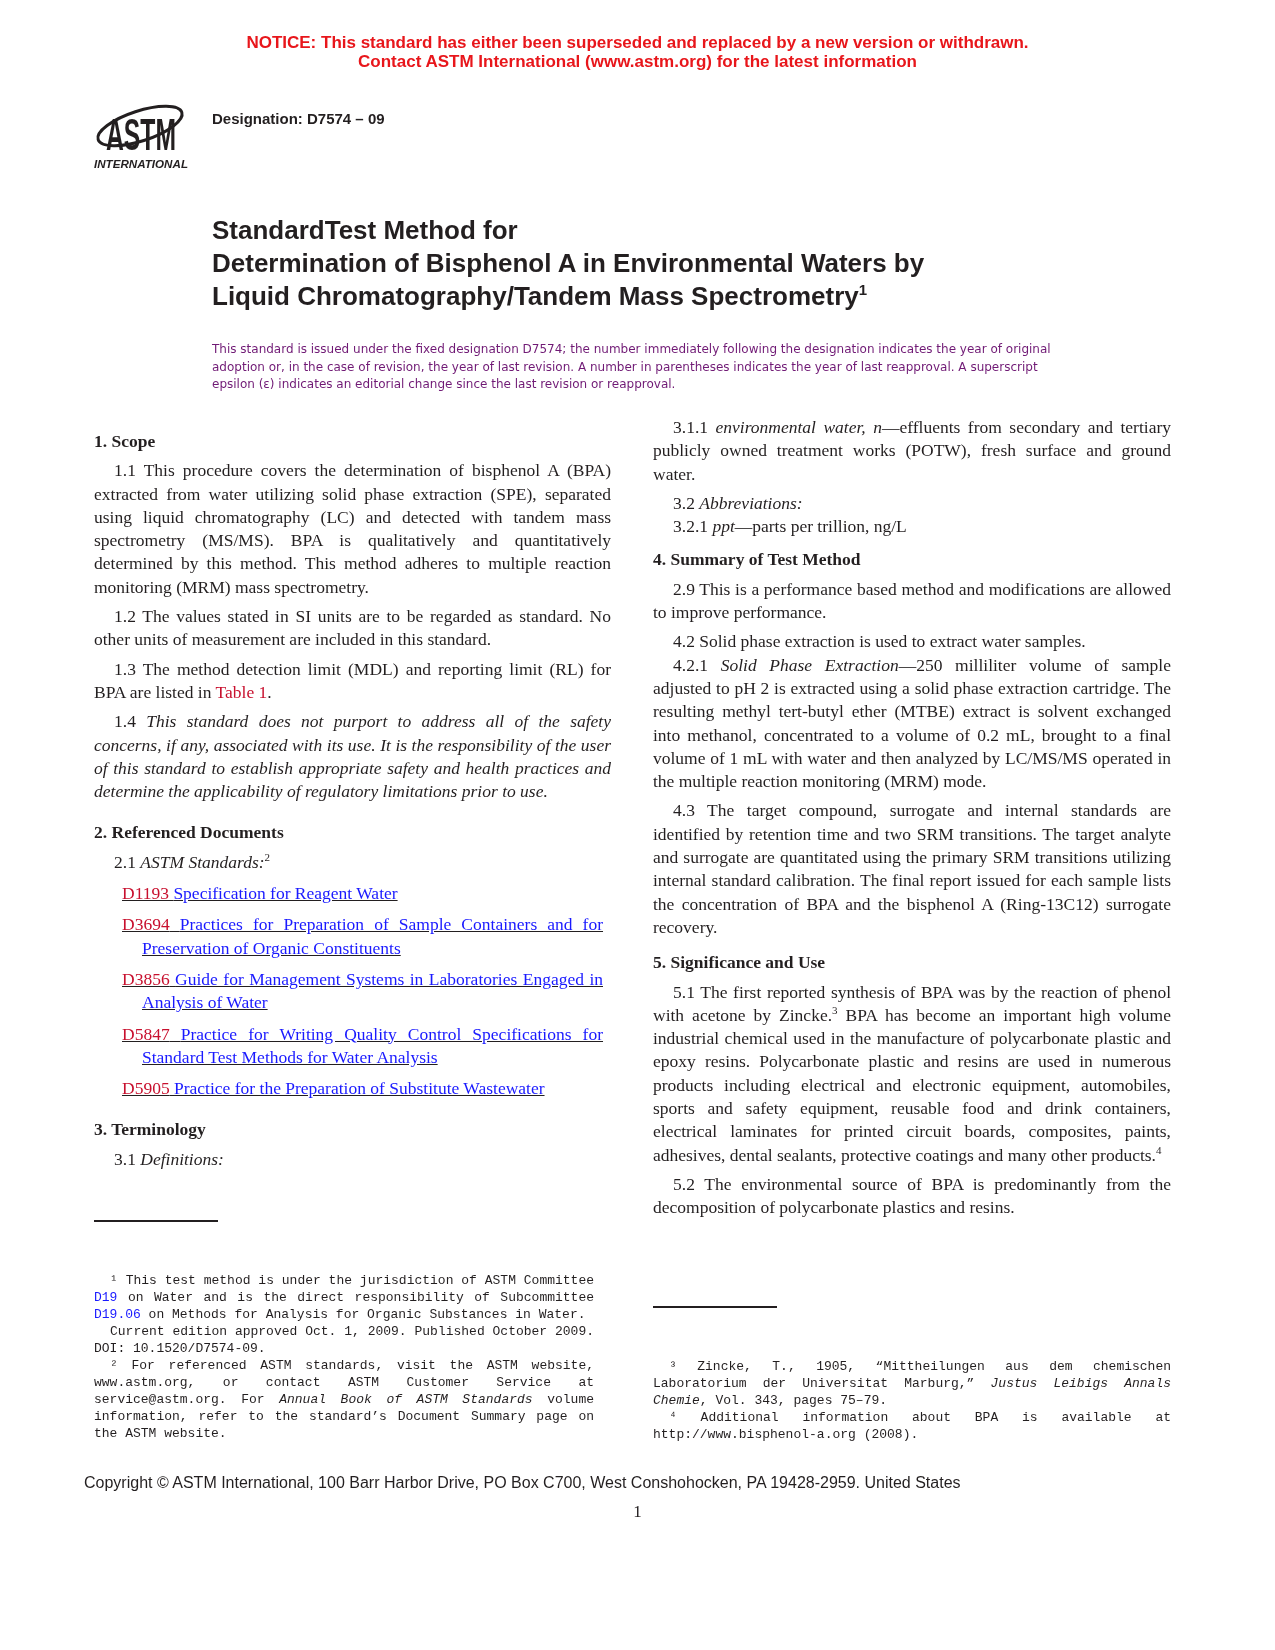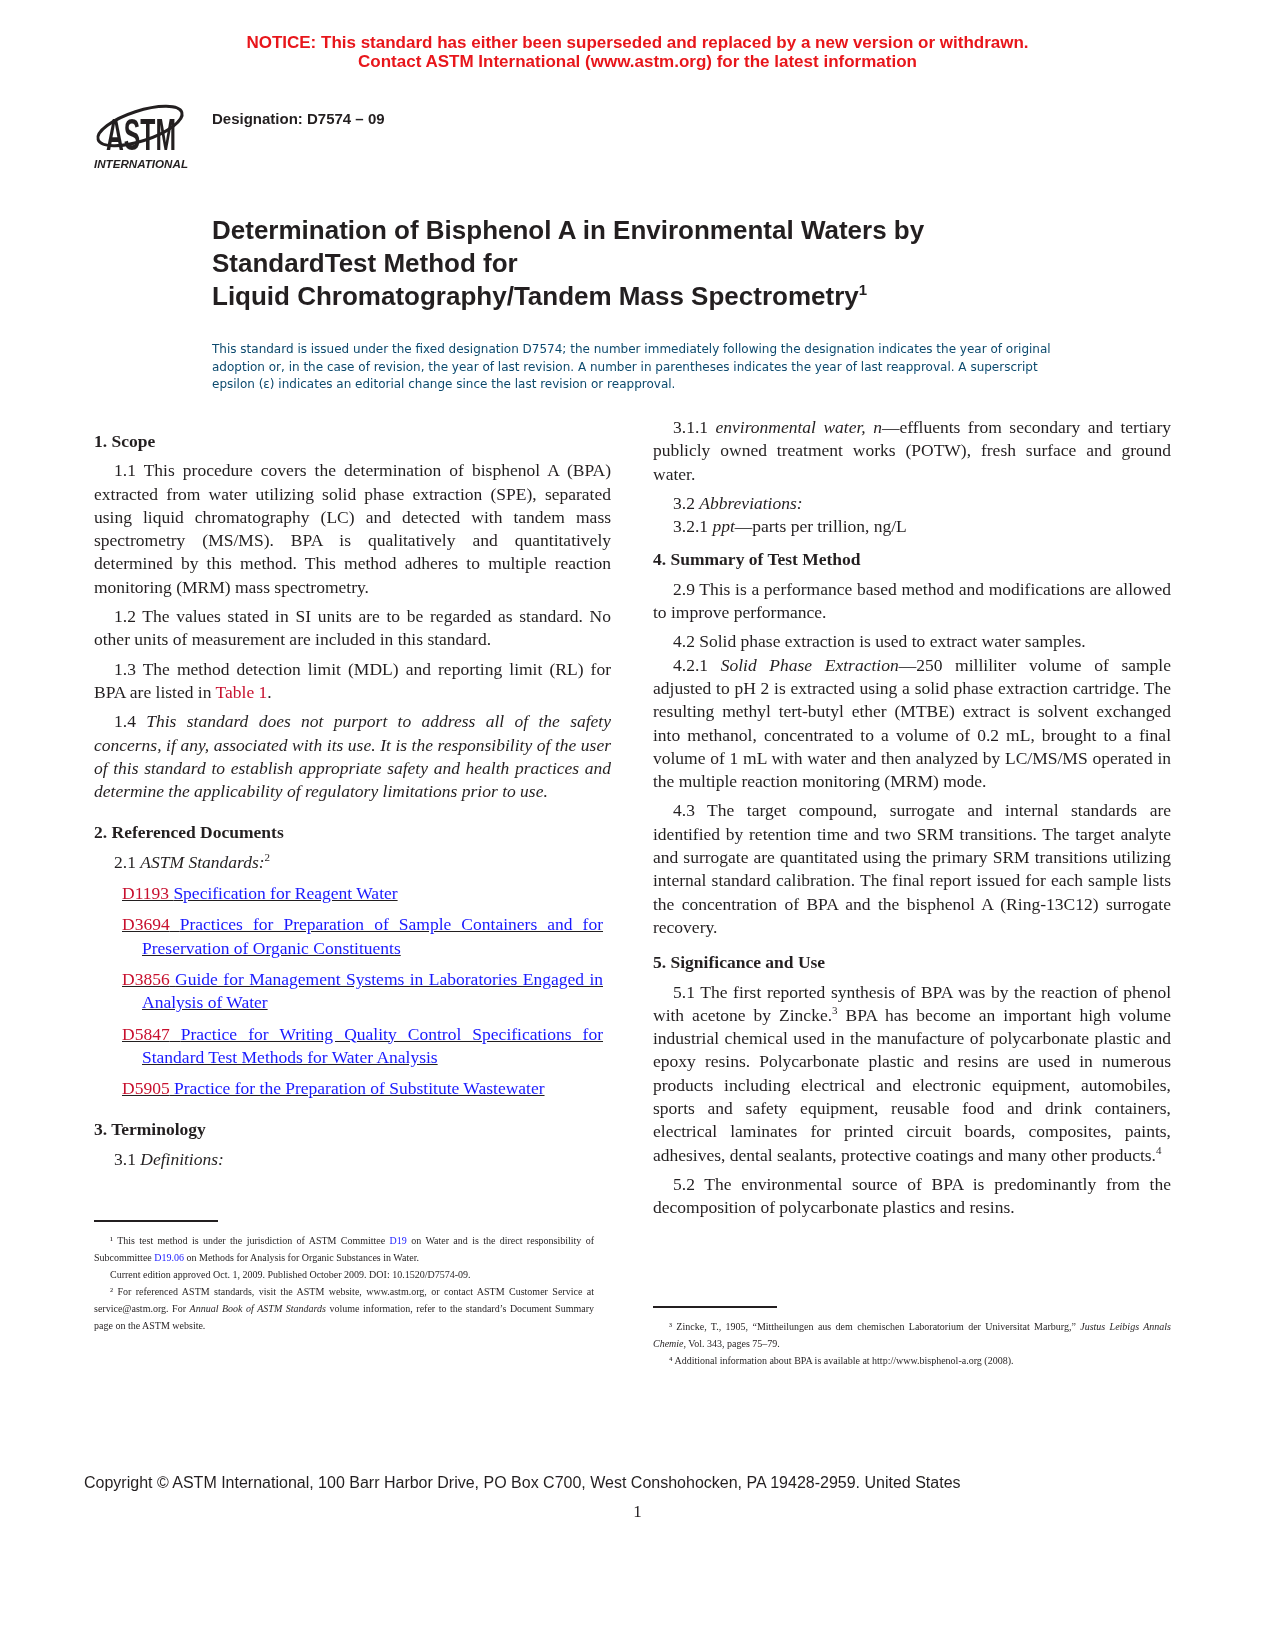--- a/index.html
+++ b/index.html
@@ -2,36 +2,36 @@
 <html><head>
 <meta charset="utf-8">
 <style>
   html, body { margin: 0; padding: 0; background: #ffffff; }
   body { width: 1275px; height: 1650px; position: relative; overflow: hidden; color: #231f20; }
   .notice { position: absolute; top: 33px; left: 0; width: 1275px; text-align: center; color: #e8161b; font-weight: bold; font-size: 17px; line-height: 19px; font-family: "Liberation Sans", sans-serif; }
   .logo { position: absolute; left: 92px; top: 88px; width: 100px; height: 84px; }
   .designation { position: absolute; left: 212px; top: 110px; font-size: 15px; font-weight: bold; font-family: "Liberation Sans", sans-serif; }
   .title { position: absolute; left: 212px; top: 214px; font-family: "Liberation Sans", sans-serif; font-weight: bold; font-size: 26px; line-height: 33px; }
   .title sup { font-size: 15px; vertical-align: super; line-height: 0; }
-  .issued { position: absolute; left: 212px; top: 341px; width: 850px; font-family: "DejaVu Sans", sans-serif; font-size: 12px; line-height: 17.5px; color: #0c4a6e; }
+  .issued { position: absolute; left: 212px; top: 341px; width: 850px; font-family: "DejaVu Sans", sans-serif; font-size: 12px; line-height: 17.5px; color: #701a75; }
   .col { position: absolute; top: 430px; width: 517px; font-family: "Liberation Serif", serif; font-size: 17.5px; line-height: 23.3px; }
   .col.left { left: 94px; }
   .col.right { left: 653px; width: 518px; }
   .p { text-align: justify; text-indent: 20px; margin: 0 0 6px 0; }
   .p.tight { margin-bottom: 0; }
   .h { font-weight: bold; margin: 0 0 6px 0; }
   .h.mt { margin-top: 18px; }
   em { font-style: italic; }
   .ref { margin: 8px; padding-left: 40px; text-indent: -20px; text-align: justify; text-decoration: underline; }
   .ref .code { color: #c8102e; }
   .ref .rtitle { color: #1a1aff; }
   .link-red { color: #c8102e; }
   sup.fn { font-size: 11px; vertical-align: super; line-height: 0; }
   .fnrule { position: absolute; height: 2px; background: #231f20; width: 124px; }
-  .footnotes { position: absolute; font-family: Liberation Serif, serif; font-size: 10px; line-height: 17px; width: 500px; text-align: justify; }
+  .footnotes { position: absolute; font-family: Liberation Mono, monospace; font-size: 13px; line-height: 17px; width: 500px; text-align: justify; margin-top: 40px; }
   .footnotes p { margin: 0; text-indent: 16px; }
   .footnotes .blue { color: #1a1aff; }
   .copyright { position: absolute; left: 84px; top: 1474px; font-family: Liberation Sans, sans-serif; font-size: 16px; }
   .pagenum { position: absolute; left: 0; width: 1275px; top: 1502px; text-align: center; font-family: "Liberation Serif", serif; font-size: 17px; }
 </style>
 </head>
 <body>
 
 <div class="notice">
   <div>NOTICE: This standard has either been superseded and replaced by a new version or withdrawn.</div>
@@ -42,22 +42,22 @@
   <svg width="100" height="84" viewBox="0 0 100 84">
     <ellipse cx="48" cy="38" rx="44" ry="15" fill="none" stroke="#231f20" stroke-width="3" transform="rotate(-18 48 38)"></ellipse>
     <text x="14" y="62" font-family="Liberation Sans, sans-serif" font-weight="bold" font-size="44" fill="#231f20" textLength="70" lengthAdjust="spacingAndGlyphs">ASTM</text>
     <text x="2" y="80" font-family="Liberation Sans, sans-serif" font-weight="bold" font-style="italic" font-size="11" fill="#231f20" textLength="94" lengthAdjust="spacingAndGlyphs">INTERNATIONAL</text>
   </svg>
 </div>
 
 <div class="designation">Designation: D7574 – 09</div>
 
 <div class="title">
+  <div>StandardTest Method for</div>
   <div>Determination of Bisphenol A in Environmental Waters by</div>
-  <div>StandardTest Method for</div>
   <div><span>Liquid Chromatography/Tandem Mass Spectrometry</span><sup>1</sup></div>
 </div>
 
 <div class="issued">This standard is issued under the fixed designation D7574; the number immediately following the designation indicates the year of original adoption or, in the case of revision, the year of last revision. A number in parentheses indicates the year of last reapproval. A superscript epsilon (ε) indicates an editorial change since the last revision or reapproval.</div>
 
 <div class="col left">
   <div class="h">1.  Scope</div>
   <p class="p">1.1  This procedure covers the determination of bisphenol A (BPA) extracted from water utilizing solid phase extraction (SPE), separated using liquid chromatography (LC) and detected with tandem mass spectrometry (MS/MS). BPA is qualitatively and quantitatively determined by this method. This method adheres to multiple reaction monitoring (MRM) mass spectrometry.</p>
   <p class="p">1.2 The values stated in SI units are to be regarded as standard. No other units of measurement are included in this standard.</p>
   <p class="p"><span>1.3 The method detection limit (MDL) and reporting limit (RL) for BPA are listed in </span><a class="link-red">Table 1</a><span>.</span></p>

